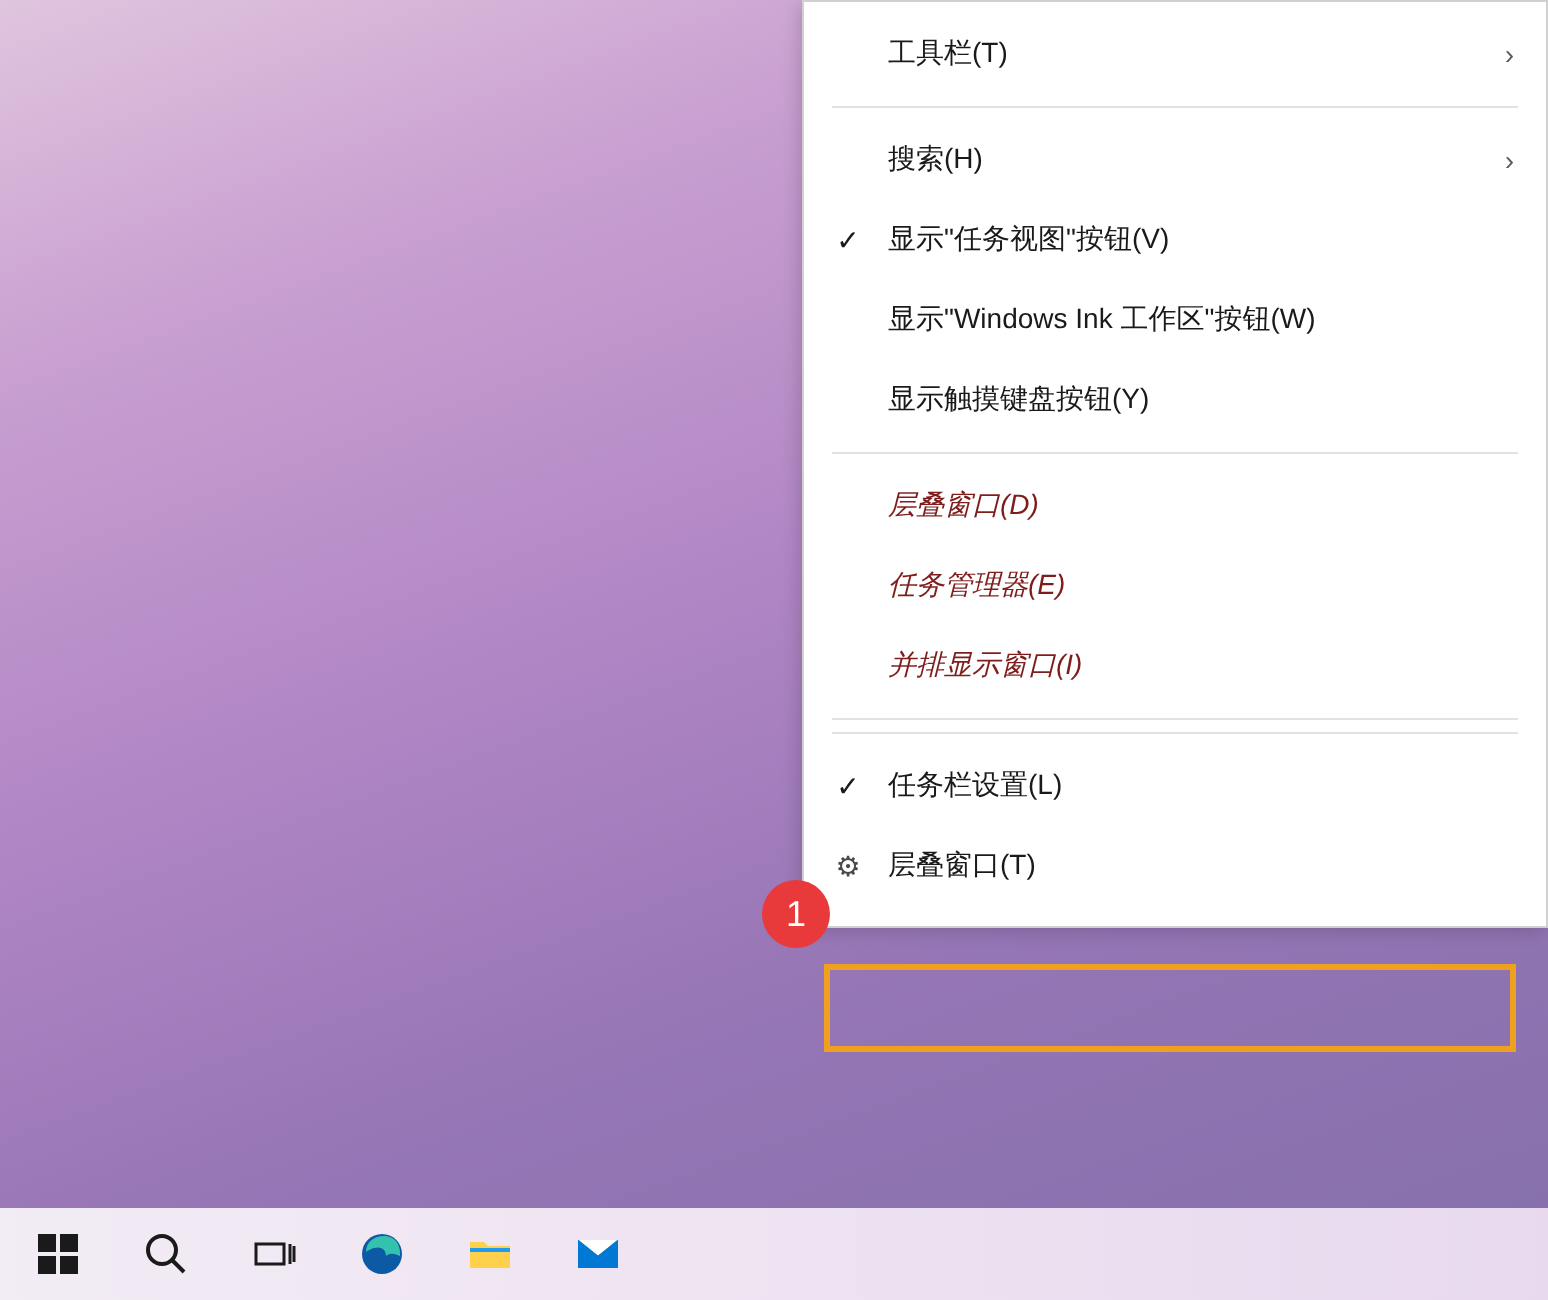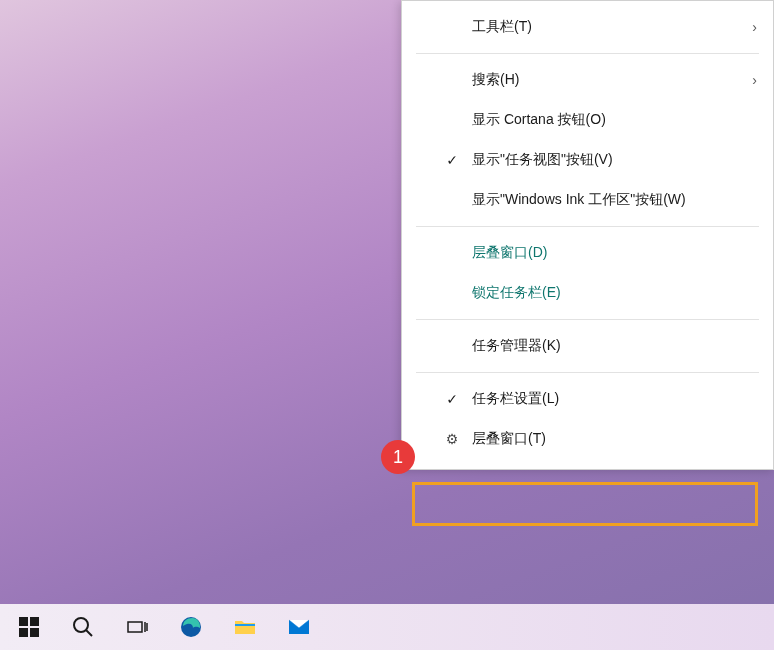--- a/index.html
+++ b/index.html
@@ -51,23 +51,22 @@
     }
     .menu-item {
       position: relative;
       height: 40px;
       display: flex;
       align-items: center;
       padding-left: 42px;
       padding-right: 20px;
       color: #1a1a1a;
       cursor: default;
-      margin-left: 28px;
-    }
-    .menu-item.disabled { color: #0f766e; }
+    }
+    .menu-item.disabled { color: #7f1d1d; font-style: italic; }
     .menu-sep {
       height: 1px;
       margin: 6px 14px;
       background: #e2e2e2;
     }
     .check-slot {
       position: absolute;
       left: 10px;
       width: 24px;
       text-align: center;
@@ -121,40 +120,40 @@
     <div class="menu-item enabled">
       <span>工具栏(T)</span>
       <span class="chevron">›</span>
     </div>
     <div class="menu-sep"></div>
     <div class="menu-item enabled">
       <span>搜索(H)</span>
       <span class="chevron">›</span>
     </div>
     <div class="menu-item enabled">
-      <span>显示 Cortana 按钮(O)</span>
-    </div>
-    <div class="menu-item enabled">
       <span class="check-slot">✓</span>
       <span>显示"任务视图"按钮(V)</span>
     </div>
     <div class="menu-item enabled">
       <span>显示"Windows Ink 工作区"按钮(W)</span>
     </div>
+    <div class="menu-item enabled">
+      <span>显示触摸键盘按钮(Y)</span>
+    </div>
     <div class="menu-sep"></div>
     <div class="menu-item disabled">
       <span>层叠窗口(D)</span>
     </div>
     <div class="menu-item disabled">
-      <span>锁定任务栏(E)</span>
-    </div>
-    <div class="menu-sep"></div>
-    <div class="menu-item enabled">
-      <span>任务管理器(K)</span>
-    </div>
+      <span>任务管理器(E)</span>
+    </div>
+    <div class="menu-item disabled">
+      <span>并排显示窗口(I)</span>
+    </div>
+    <div class="menu-sep"></div>
     <div class="menu-sep"></div>
     <div class="menu-item enabled">
       <span class="check-slot">✓</span>
       <span>任务栏设置(L)</span>
     </div>
     <div class="menu-item enabled">
       <span class="settings-icon">⚙</span>
       <span>层叠窗口(T)</span>
     </div>
   </div>

